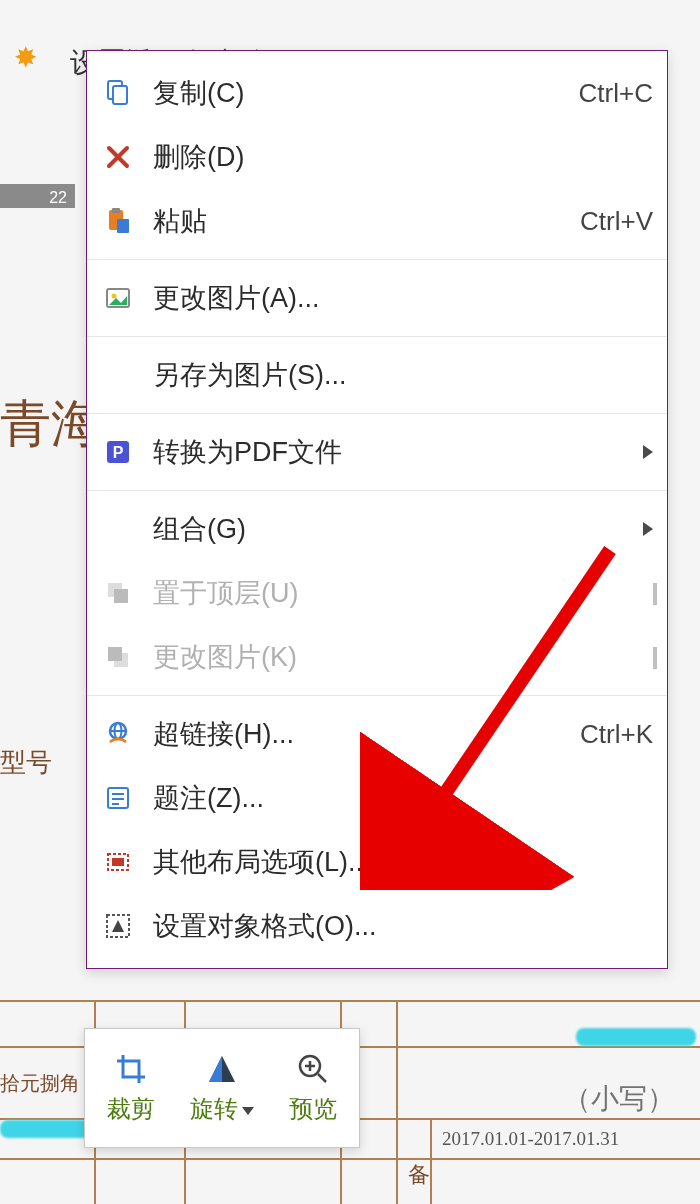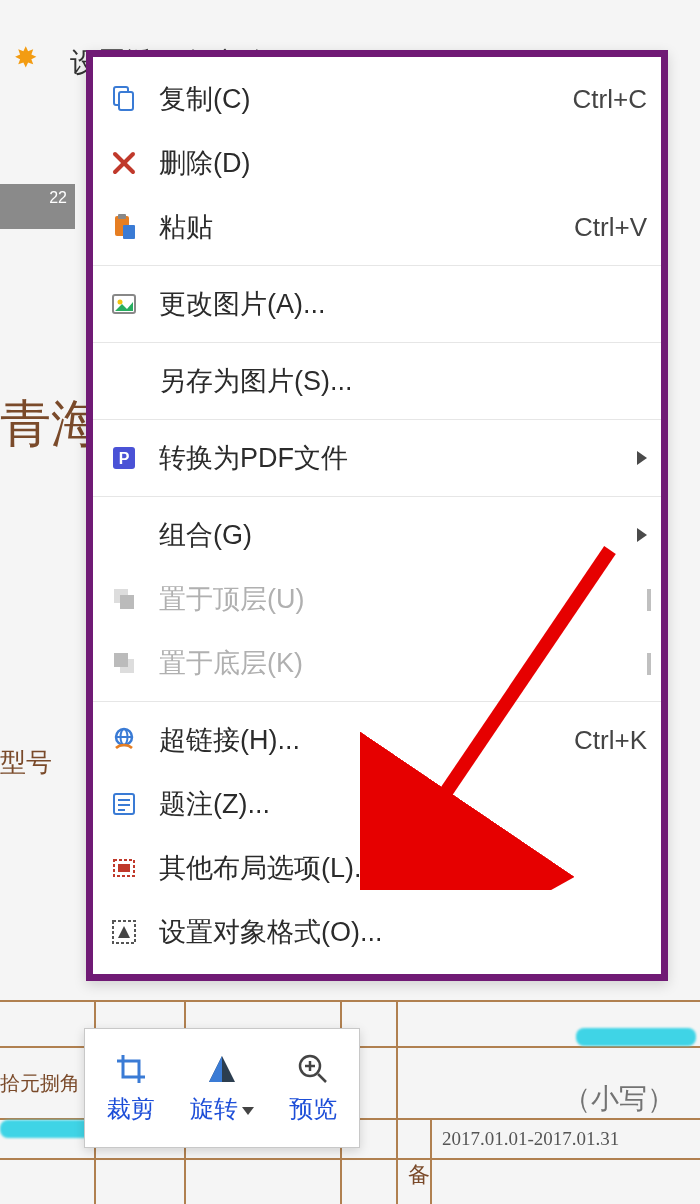--- a/index.html
+++ b/index.html
@@ -6,21 +6,21 @@
   body {
     font-family: "Microsoft YaHei", "PingFang SC", sans-serif;
     width: 700px;
     height: 1204px;
     background: #f5f5f5;
     position: relative;
     overflow: hidden;
   }
   
   .bg-ruler {
-    position: absolute; top: 184px; left: 0; height: 45px; width: 75px;
+    position: absolute; top: 184px; left: 0; height: 24px; width: 75px;
     background: #8a8a8a; color: #fff; font-size: 16px; line-height: 28px;
     text-align: right; padding-right: 8px;
   }
   .bg-title {
     position: absolute; top: 390px; left: 0; font-size: 51px;
     font-family: "SimSun", serif; color: #7a4a2a;
   }
   .bg-label1 {
     position: absolute; top: 745px; left: 0; font-size: 26px;
     font-family: "SimSun", serif; color: #7a4a2a;
@@ -55,21 +55,21 @@
   .bg-sun::before{
     content:"✸"; color:#f39c12; font-size:28px; line-height:28px;
   }
 
   
   .context-menu {
     position: absolute;
     top: 50px; left: 86px;
     width: 582px;
     background: #fff;
-    border: 7px solid #701a75;
+    border: 1px solid #701a75;
     box-shadow: 0 4px 12px rgba(0,0,0,.15);
     padding: 10px 0;
     z-index: 10;
   }
   .menu-item {
     display: flex;
     align-items: center;
     height: 64px;
     padding: 0 14px;
     font-size: 27px;
@@ -106,21 +106,21 @@
     position: absolute;
     top: 1028px; left: 84px;
     width: 276px; height: 120px;
     background: #fff;
     border: 1px solid #c8c8c8;
     box-shadow: 0 3px 10px rgba(0,0,0,.15);
     display:flex; z-index: 15;
   }
   .tb-item {
     flex:1; display:flex; flex-direction:column; align-items:center;
-    justify-content:center; gap:6px; font-size:24px; color:#1d4ed8;
+    justify-content:center; gap:6px; font-size:24px; color:#4d7c0f;
     position:relative;
   }
   .tb-item .tb-icon { width:36px; height:36px; display:flex; align-items:center; justify-content:center;}
   .tb-dd {
     width:0;height:0;border-left:6px solid transparent;border-right:6px solid transparent;
     border-top:8px solid #444; display:inline-block; margin-left:4px; vertical-align:middle;
   }
 
   
   svg { display:block; }
@@ -240,21 +240,21 @@
     <span class="expand-bar"></span>
   </div>
 
   <div class="menu-item disabled">
     <span class="icon">
       <svg width="26" height="26" viewBox="0 0 26 26">
           <rect x="9" y="9" width="14" height="14" fill="#ddd"></rect>
           <rect x="3" y="3" width="14" height="14" fill="#bbb"></rect>
         </svg>
     </span>
-    <span class="label">置于底层(K)</span>
+    <span class="label">更改图片(K)</span>
     <span class="expand-bar"></span>
   </div>
 
   <div class="menu-sep"></div>
 
   <div class="menu-item">
     <span class="icon">
       <svg width="28" height="28" viewBox="0 0 28 28">
           <circle cx="14" cy="11" r="8" fill="none" stroke="#3a7bd5" stroke-width="2.5"></circle>
           <ellipse cx="14" cy="11" rx="3.5" ry="8" fill="none" stroke="#3a7bd5" stroke-width="2"></ellipse>

